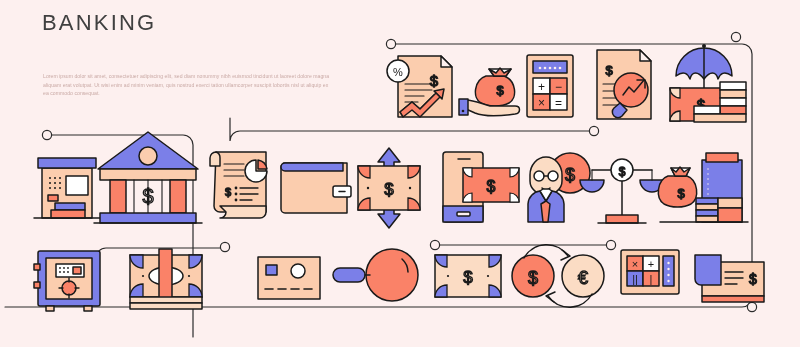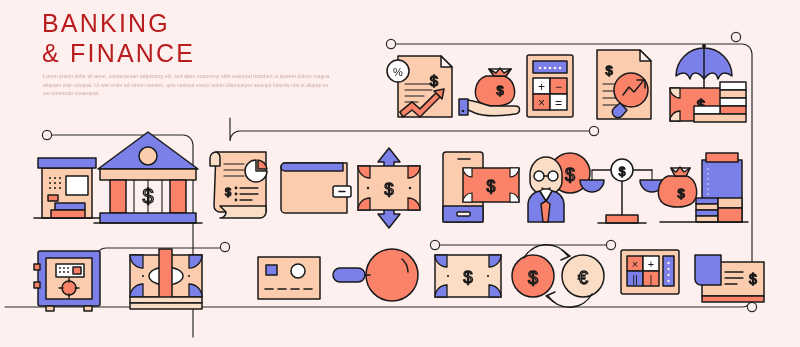--- a/index.html
+++ b/index.html
@@ -8,23 +8,23 @@
     background:#FDF0EF;
     font-family:"Liberation Sans", sans-serif;
     overflow:hidden;
     position:relative;
   }
   #stage{position:absolute;inset:0;width:800px;height:347px;}
   #stage svg{position:absolute;top:0;left:0;}
   .ttl{
     position:absolute;left:42px;top:8px;
     font-family:"Liberation Sans", sans-serif;
-    font-size:25px;line-height:30px;
+    font-size:22px;line-height:30px;
     font-weight:300;letter-spacing:2.2px;
-    color:#b91c1c;
+    color:#404040;
     white-space:pre;
   }
   .body-copy{
     position:absolute;left:43px;top:72px;width:288px;
     font-size:5.1px;line-height:8.6px;
     color:#C9A9A5;letter-spacing:.05px;
     font-family:"Liberation Sans", sans-serif;
   }
 </style>
 </head>
@@ -394,17 +394,17 @@
       <g stroke="#1A1A1A" stroke-width="1.4" stroke-linecap="round">
         <line x1="725" y1="272" x2="743" y2="272"></line>
         <line x1="725" y1="278" x2="743" y2="278"></line>
         <line x1="725" y1="284" x2="737" y2="284"></line>
       </g>
       <text class="sym" x="753" y="284" font-size="14" text-anchor="middle">$</text>
     </g>
 
   </svg>
 
-  <div class="ttl"><span>BANKING</span><br><span>&amp; FINANCE</span></div>
+  <div class="ttl"><span>BANKING</span><br></div>
 
   <div class="body-copy">Lorem ipsum dolor sit amet, consectetuer adipiscing elit, sed diam nonummy nibh euismod tincidunt ut laoreet dolore magna aliquam erat volutpat. Ut wisi enim ad minim veniam, quis nostrud exerci tation ullamcorper suscipit lobortis nisl ut aliquip ex ea commodo consequat.</div>
 
 </div>
 
 </body></html>

